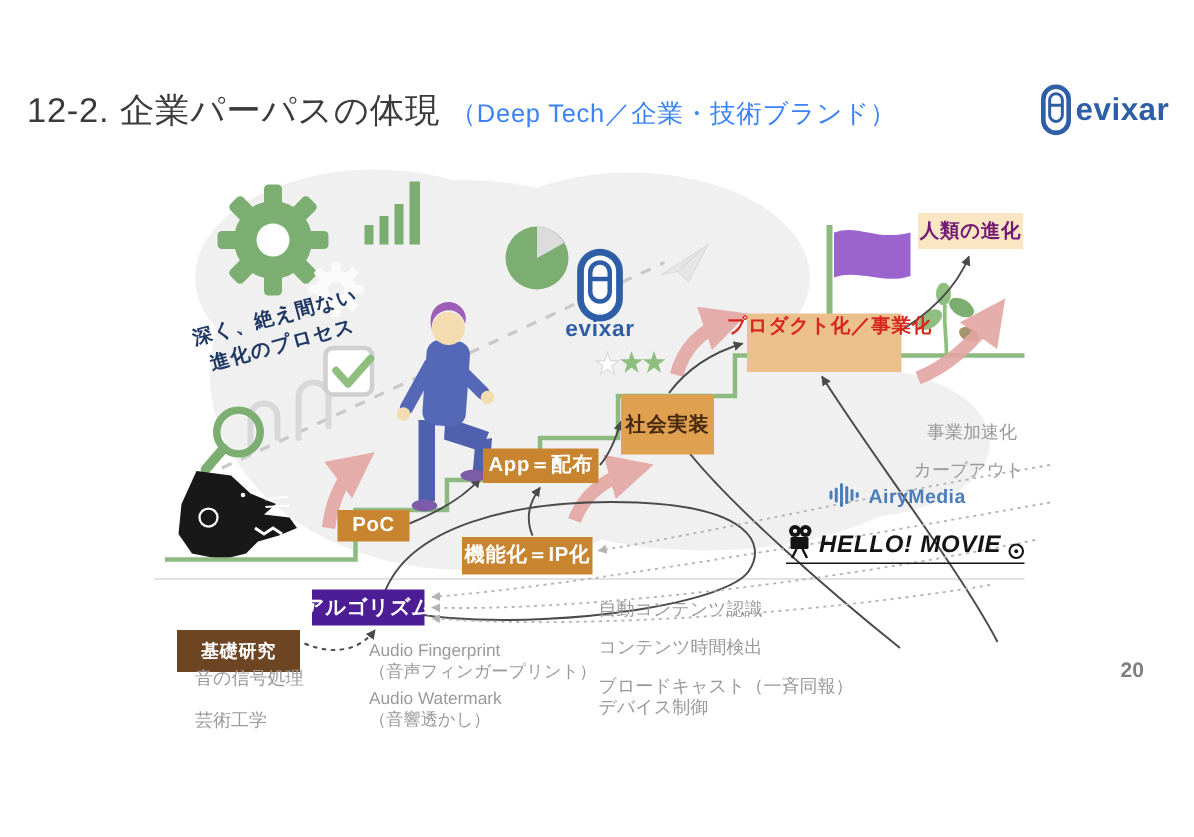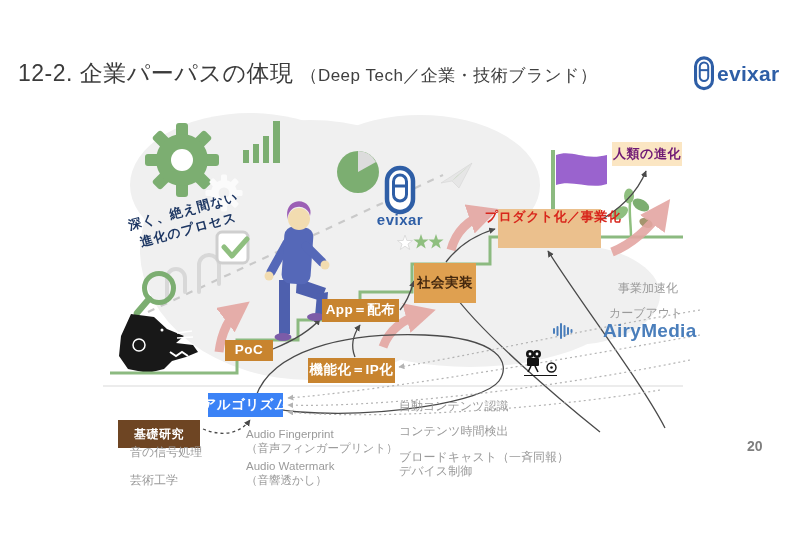--- a/index.html
+++ b/index.html
@@ -3,40 +3,40 @@
 <meta charset="utf-8">
 <style>
   html,body{margin:0;padding:0;background:#888;}
   .slide{
     position:relative;width:796px;height:558px;background:#ffffff;overflow:hidden;
     font-family:"Liberation Sans","DejaVu Sans",sans-serif;
   }
   .layer-svg{position:absolute;left:0;top:0;z-index:1;}
   .ov{position:absolute;z-index:2;}
   .title{left:18px;top:58px;color:#3b3b3b;font-size:23px;letter-spacing:.5px;white-space:nowrap;}
-  .title .paren{font-size:17px;color:#404040;}
+  .title .paren{font-size:17px;color:#3b82f6;}
   .logo-top{left:694px;top:56px;display:flex;align-items:center;gap:3px;}
   .logo-top .word{color:#2e5ea6;font-size:21px;font-weight:bold;letter-spacing:.3px;}
   .note{left:106px;top:202px;width:160px;transform:rotate(-15deg);color:#1f3864;
         font-weight:bold;font-size:13px;line-height:1.45;text-align:center;letter-spacing:1px;}
   .box{display:flex;align-items:center;justify-content:center;font-weight:bold;color:#fff;
        font-size:13.5px;letter-spacing:.5px;line-height:1.2;white-space:nowrap;}
   .b-kiso   {left:118px;top:420px;width:82px;height:28px;background:#6e4523;font-size:12px;}
-  .b-algo   {left:208px;top:393px;width:75px;height:24px;background:#3b82f6;}
+  .b-algo   {left:208px;top:393px;width:75px;height:24px;background:#4c1d95;}
   .b-poc    {left:225px;top:340px;width:48px;height:21px;background:#c8842f;}
   .b-kinou  {left:308px;top:358px;width:87px;height:25px;background:#c8842f;}
   .b-app    {left:322px;top:299px;width:77px;height:23px;background:#c8842f;}
   .b-shakai {left:414px;top:263px;width:62px;height:40px;background:#dfa050;color:#46290f;}
   .b-product{left:498px;top:209px;width:96px;height:39px;background:#ebc08d;color:#d8261c;
              align-items:flex-start;padding-left:7px;font-size:13px;}
   .b-jinrui {left:612px;top:142px;width:70px;height:24px;background:#fbe6c3;color:#701a75;font-size:13px;}
   .gray{color:#9a9a9a;font-size:12px;line-height:1.25;white-space:nowrap;}
   .gray.small{font-size:11.5px;}
   .airy{left:552px;top:320px;display:flex;align-items:center;gap:5px;}
-  .airy .word{color:#4a7ebb;font-size:19px;font-weight:bold;letter-spacing:.3px;margin-left:24px;}
+  .airy .word{color:#4a7ebb;font-size:13px;font-weight:bold;letter-spacing:.3px;}
   .hello{left:524px;top:349px;display:flex;align-items:flex-end;gap:4px;
          border-bottom:1.5px solid #141414;padding-bottom:2px;}
   .hello .word{color:#141414;font-size:16px;font-weight:900;font-style:italic;letter-spacing:.5px;}
   .pagenum{left:747px;top:438px;color:#7f7f7f;font-size:14px;font-weight:bold;}
   .wordmark{left:372px;top:211px;width:56px;text-align:center;color:#2e5ea6;
             font-size:15px;font-weight:bold;letter-spacing:.5px;}
 </style>
 </head>
 <body>
 
@@ -294,20 +294,21 @@
 
   <div class="ov hello">
     <svg width="18" height="24" viewBox="0 0 18 24">
       <circle cx="6" cy="5" r="4" fill="#141414"></circle>
       <circle cx="13" cy="5" r="4" fill="#141414"></circle>
       <circle cx="6" cy="5" r="1.4" fill="#ffffff"></circle>
       <circle cx="13" cy="5" r="1.4" fill="#ffffff"></circle>
       <rect x="3" y="9" width="12" height="8" rx="1" fill="#141414"></rect>
       <path d="M7,17 L4,23 M11,17 L14,23" stroke="#141414" stroke-width="1.6"></path>
     </svg>
+    <span class="word">HELLO! MOVIE</span>
     <svg width="11" height="11" viewBox="0 0 11 11">
       <circle cx="5.5" cy="5.5" r="4.5" fill="none" stroke="#141414" stroke-width="1.4"></circle>
       <circle cx="5.5" cy="5.5" r="1.3" fill="#141414"></circle>
     </svg>
   </div>
 
   <div class="ov pagenum">20</div>
 
 </div>
 

